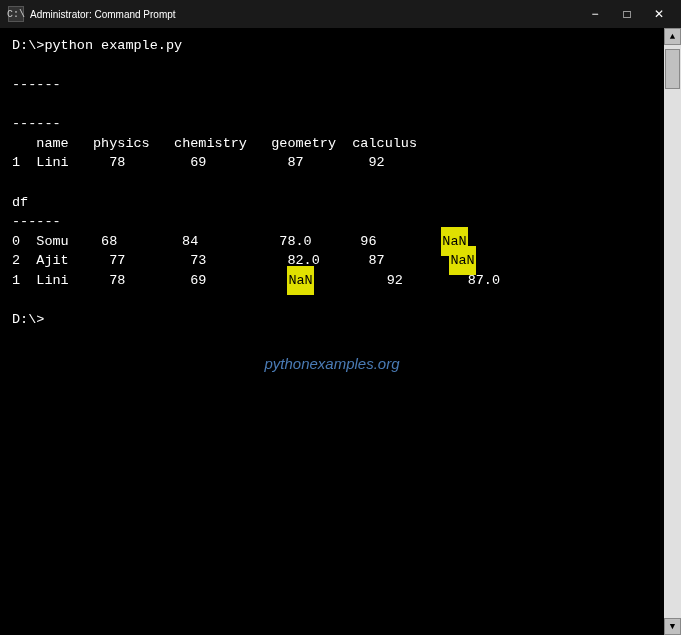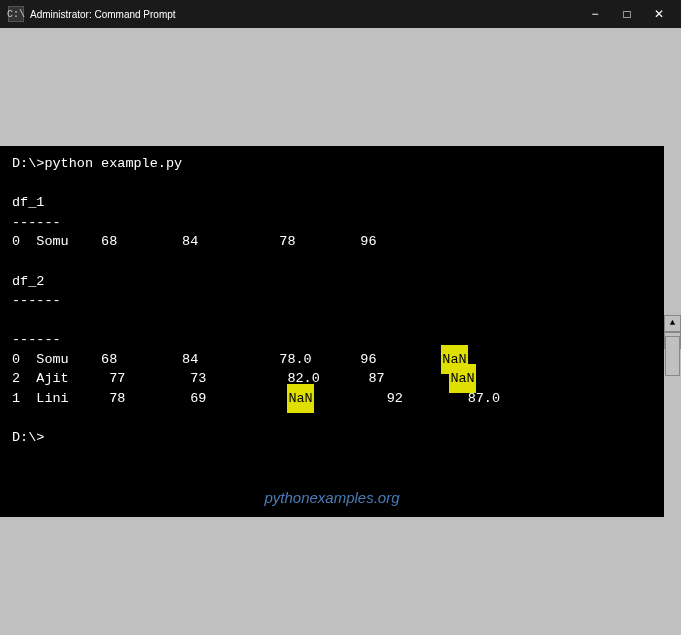--- a/index.html
+++ b/index.html
@@ -55,21 +55,20 @@
       align-items: center;
       justify-content: center;
       font-family: Arial, sans-serif;
     }
 
     
     .window-container {
       display: flex;
       flex: 1;
       overflow: hidden;
-      align-items: center;
     }
 
     
     .console {
       background: #000000;
       color: #ffffff;
       flex: 1;
       padding: 8px 12px;
       font-size: 13.5px;
       line-height: 1.45;
@@ -123,21 +122,21 @@
       background: #e0e000;
       color: #000000;
       padding: 7px 1px;
     }
 
     .watermark {
       color: #4a7bb5;
       text-align: center;
       font-family: Arial, sans-serif;
       font-size: 15px;
-      margin-top: 20px;
+      margin-top: 4px;
       font-style: italic;
     }
 
     .empty-line { height: 1.45em; display: block; }
   </style>
 </head>
 <body>
 
 <div class="titlebar">
   <div class="titlebar-icon">
@@ -150,29 +149,29 @@
     <button class="titlebar-btn close">✕</button>
   </div>
 </div>
 
 <div class="window-container">
   <div class="console">
 
     <div class="line">D:\&gt;python example.py</div>
     <span class="empty-line"></span>
 
-    <div class="line">df_1</div>
-    <div class="line">------</div>
-    <div class="line">0  Somu<span style="display:inline-block;width:4ch"></span>68<span style="display:inline-block;width:8ch"></span>84<span style="display:inline-block;width:10ch"></span>78<span style="display:inline-block;width:8ch"></span>96</div>
-    <span class="empty-line"></span>
-
-    <div class="line">df_2</div>
     <div class="line">------</div>
     <span class="empty-line"></span>
 
+    <div class="line">------</div>
+    <div class="line">   name<span style="display:inline-block;width:3ch"></span>physics<span style="display:inline-block;width:3ch"></span>chemistry<span style="display:inline-block;width:3ch"></span>geometry<span style="display:inline-block;width:2ch"></span>calculus</div>
+    <div class="line">1  Lini<span style="display:inline-block;width:5ch"></span>78<span style="display:inline-block;width:8ch"></span>69<span style="display:inline-block;width:10ch"></span>87<span style="display:inline-block;width:8ch"></span>92</div>
+    <span class="empty-line"></span>
+
+    <div class="line">df</div>
     <div class="line">------</div>
 
     <div class="line">0  Somu<span style="display:inline-block;width:4ch"></span>68<span style="display:inline-block;width:8ch"></span>84<span style="display:inline-block;width:10ch"></span>78.0<span style="display:inline-block;width:6ch"></span>96<span style="display:inline-block;width:8ch"></span><span class="highlighted">NaN</span></div>
 
 
     <div class="line">2  Ajit<span style="display:inline-block;width:5ch"></span>77<span style="display:inline-block;width:8ch"></span>73<span style="display:inline-block;width:10ch"></span>82.0<span style="display:inline-block;width:6ch"></span>87<span style="display:inline-block;width:8ch"></span><span class="highlighted">NaN</span></div>
 
 
     <div class="line">1  Lini<span style="display:inline-block;width:5ch"></span>78<span style="display:inline-block;width:8ch"></span>69<span style="display:inline-block;width:10ch"></span><span class="highlighted">NaN</span><span style="display:inline-block;width:9ch"></span>92<span style="display:inline-block;width:8ch"></span>87.0</div>
 

